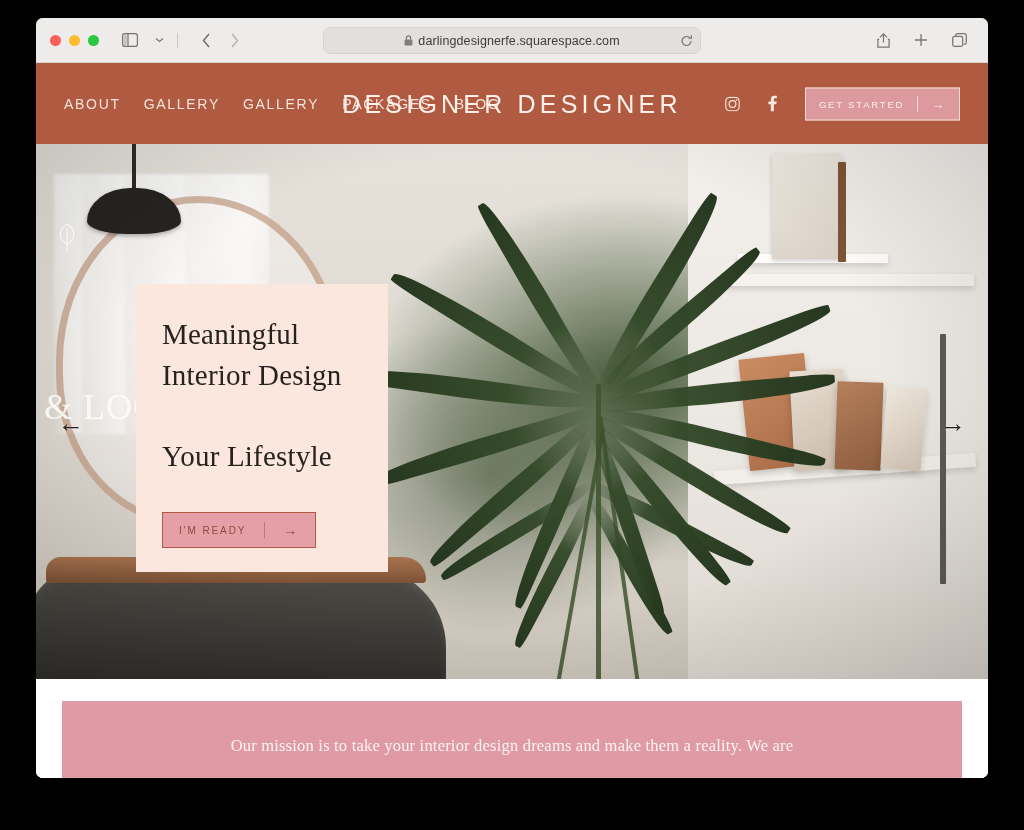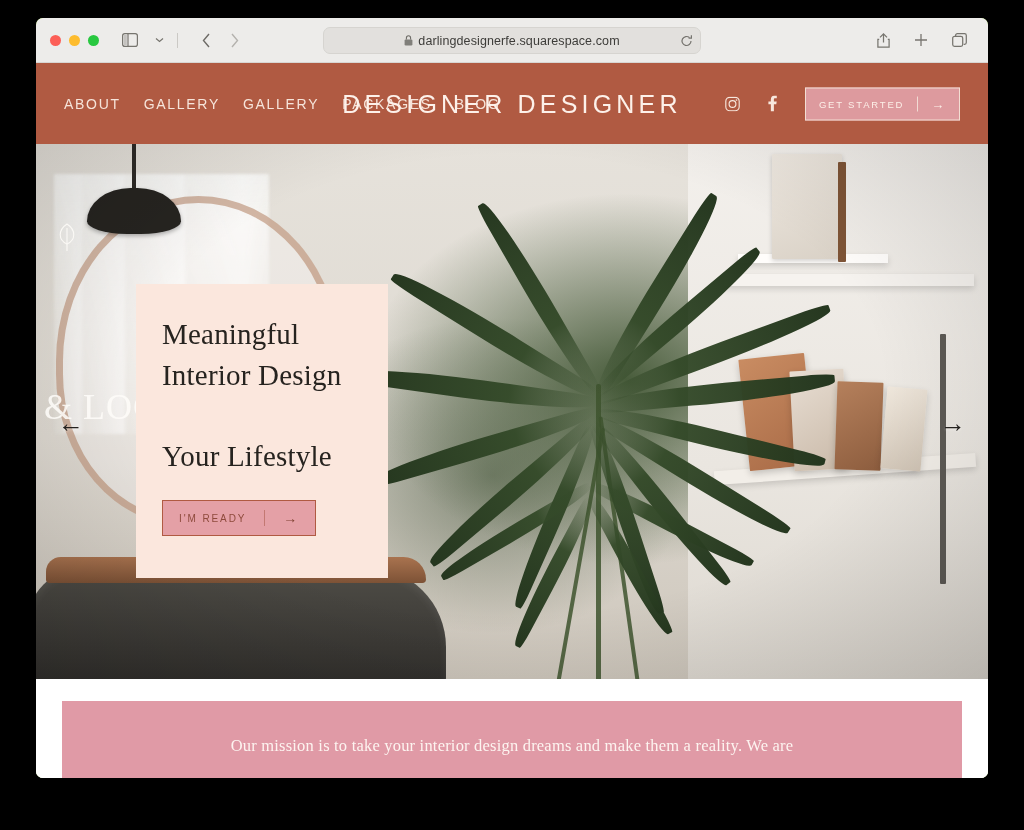--- a/index.html
+++ b/index.html
@@ -328,33 +328,33 @@
     letter-spacing: 1px;
     white-space: nowrap;
   }
 
   .hero-card {
     position: absolute;
     left: 100px;
     top: 140px;
     width: 252px;
     background: #fbe7dd;
-    padding: 30px 28px 42px 26px;
+    padding: 30px 28px 24px 26px;
     z-index: 3;
   }
   .hero-title {
     font-family: "Liberation Serif", serif;
     font-size: 29px;
     line-height: 1.40;
     color: #26231f;
     font-weight: 400;
     letter-spacing: 0.2px;
   }
   .btn-ready {
-    margin-top: 24px;
+    margin-top: 36px;
     display: inline-flex;
     align-items: center;
     height: 36px;
     padding: 0 16px;
     background: #e4a0a6;
     border: 1px solid #b05a42;
     color: #8e4a3c;
     font-size: 10px;
     letter-spacing: 1.9px;
     gap: 18px;

